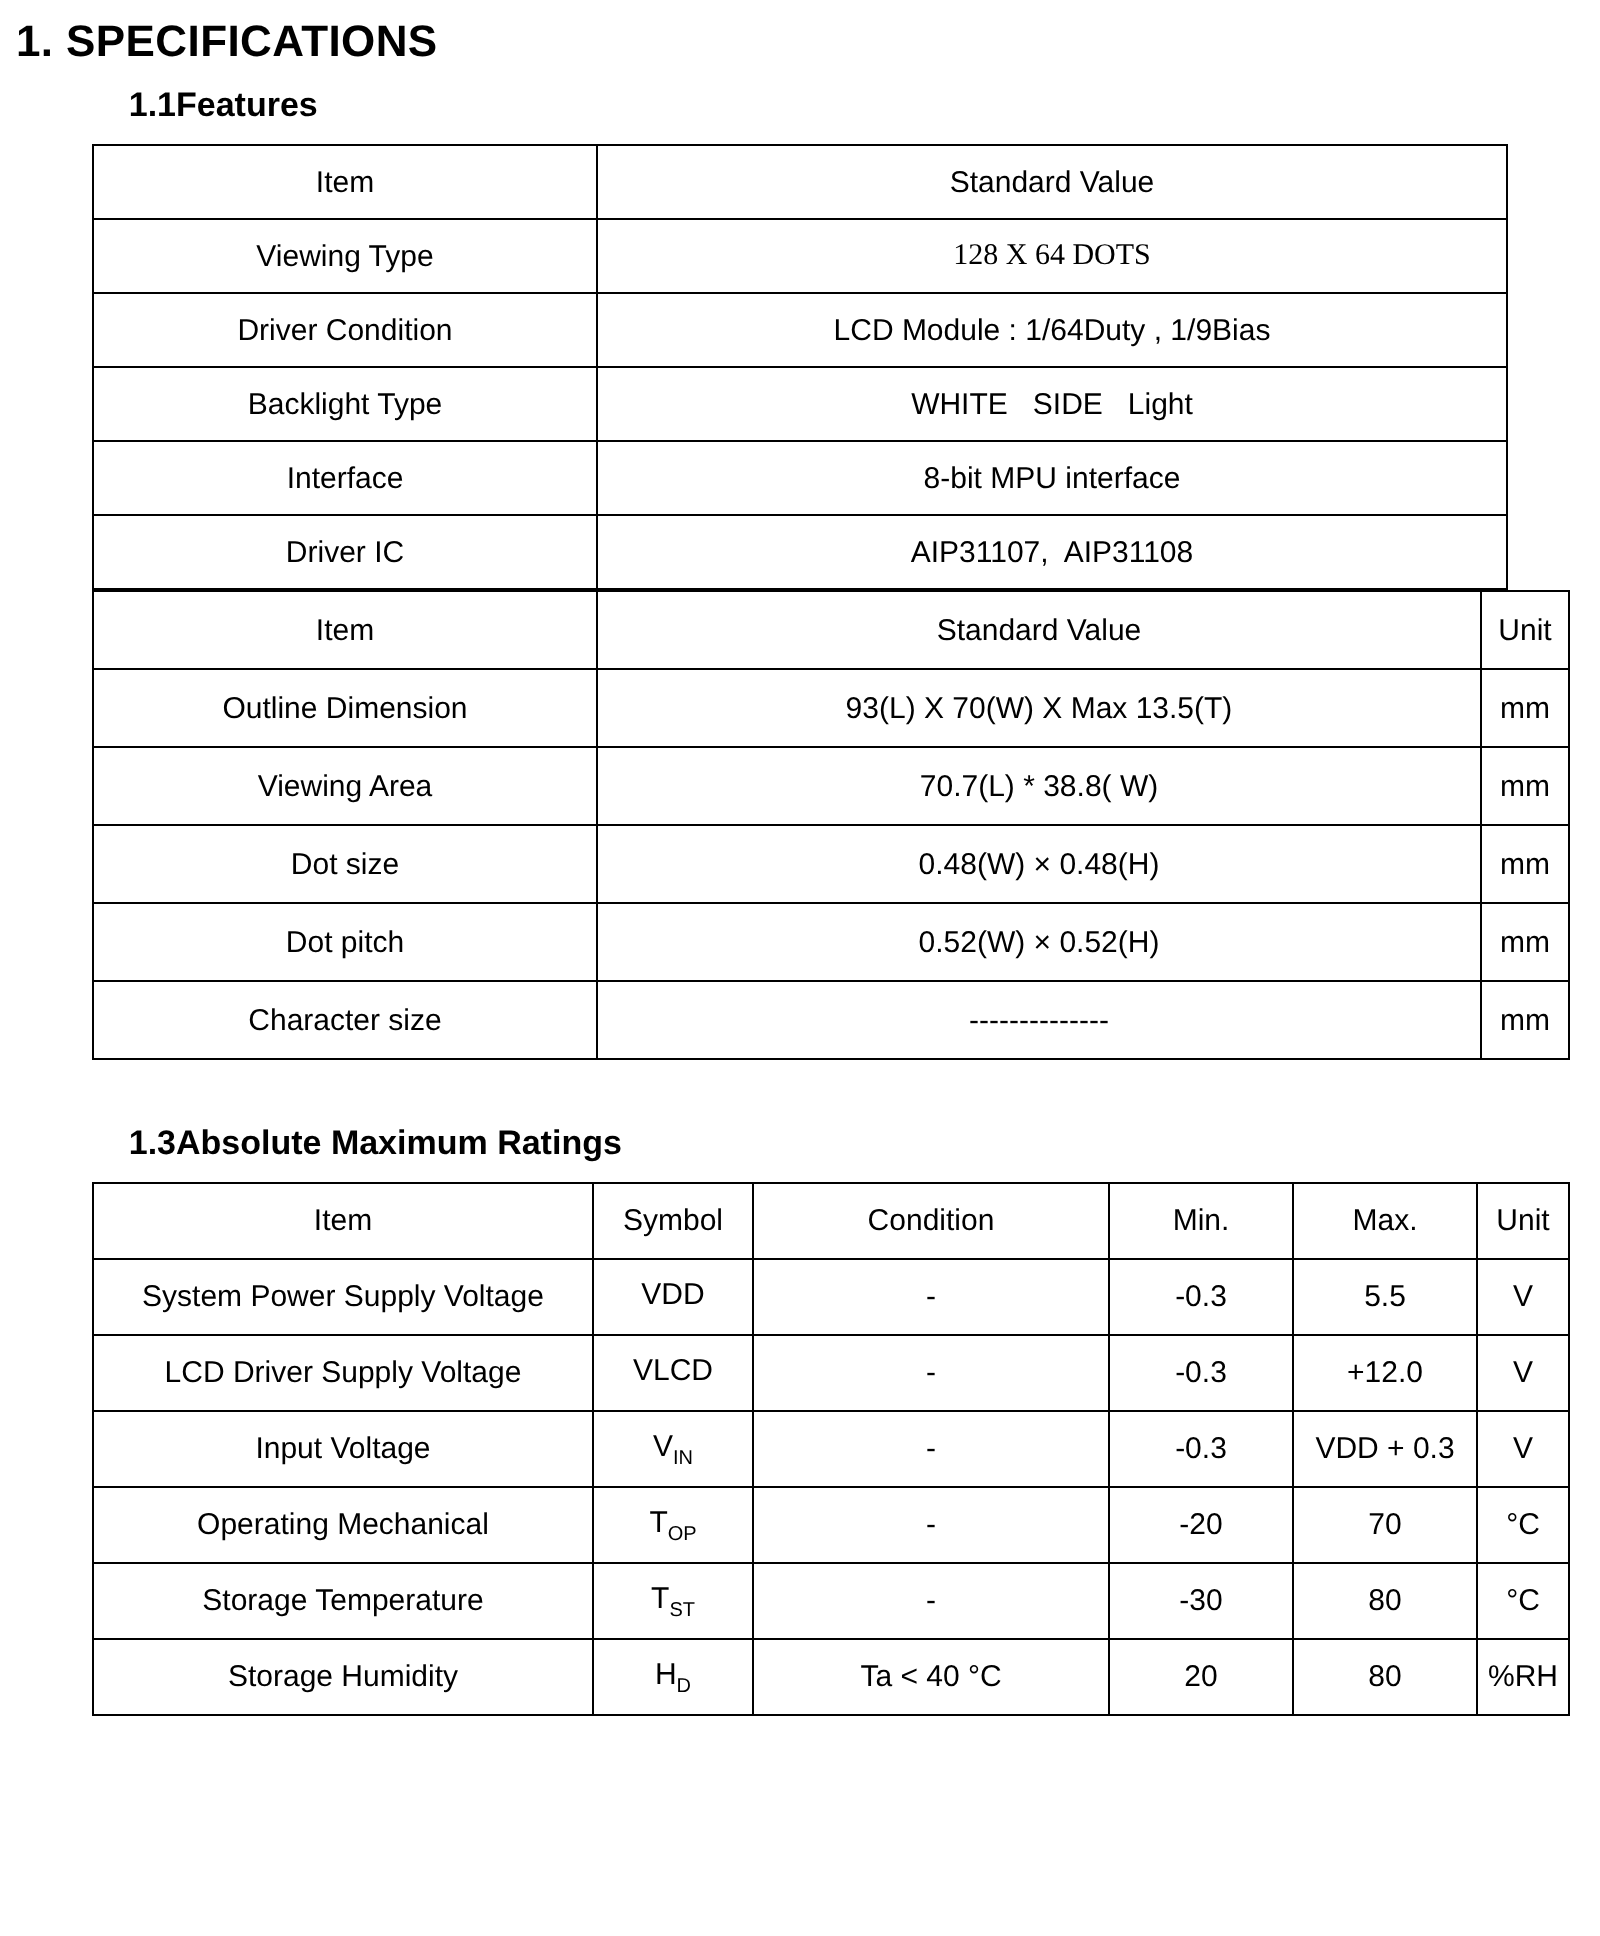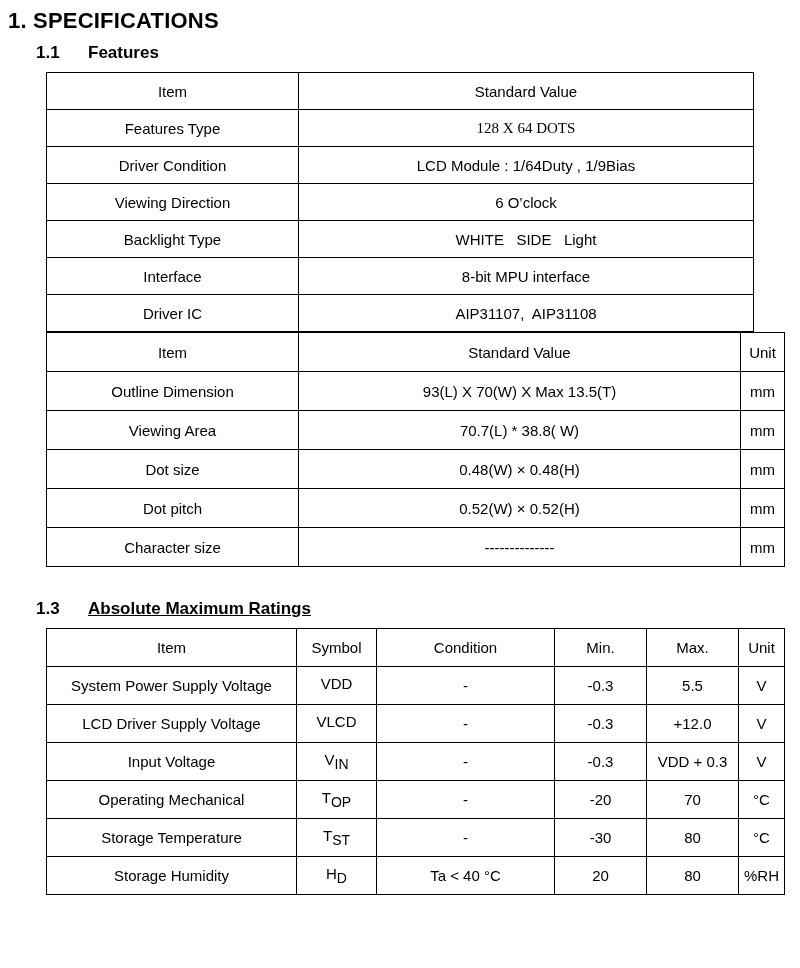--- a/index.html
+++ b/index.html
@@ -19,22 +19,23 @@
     margin: 2px 0 2px 0;
   }
   .section-heading {
     font-size: 17px;
     font-weight: bold;
     margin: 9px 0 9px 28px;
   }
   .section-heading .sec-num {
     display: inline-block;
     min-width: 52px;
-  }
-  .heading-extra { margin-top: 32px; text-decoration: underline; }
+    text-align: right;
+  }
+  .heading-extra { margin-top: 32px; }
 
   table.spec-table {
     border-collapse: collapse;
     margin-left: 38px;
     table-layout: fixed;
     padding-left: 12px;
   }
   table.spec-table td {
     border: 1px solid #000000;
     text-align: center;
@@ -45,21 +46,21 @@
     overflow: hidden;
   }
   table.features-table td { height: 37px; }
   table.mech-table td { height: 39px; }
   table.ratings-table td { height: 38px; }
 
   .serif {
     font-family: Liberation Serif, serif;
     font-size: 16px;
   }
-  sub.sym-sub { font-size: 14px; margin-top: 44px; }
+  sub.sym-sub { font-size: 10px; margin-top: 44px; }
 </style>
 </head>
 <body>
 
 <div class="page">
 
   <div class="doc-title">1. SPECIFICATIONS</div>
 
   <div>
     <div class="section-heading">
@@ -70,30 +71,26 @@
       <colgroup>
         <col style="width:252px">
         <col style="width:455px">
       </colgroup>
       <tbody>
         <tr>
           <td>Item</td>
           <td>Standard Value</td>
         </tr>
         <tr>
-          <td>Features Type</td>
+          <td>Viewing Type</td>
           <td class="serif">128 X 64 DOTS</td>
         </tr>
         <tr>
           <td>Driver Condition</td>
           <td>LCD Module : 1/64Duty , 1/9Bias</td>
-        </tr>
-        <tr>
-          <td>Viewing Direction</td>
-          <td>6 O’clock</td>
         </tr>
         <tr>
           <td>Backlight Type</td>
           <td>WHITE   SIDE   Light</td>
         </tr>
         <tr>
           <td>Interface</td>
           <td>8-bit MPU interface</td>
         </tr>
         <tr>

